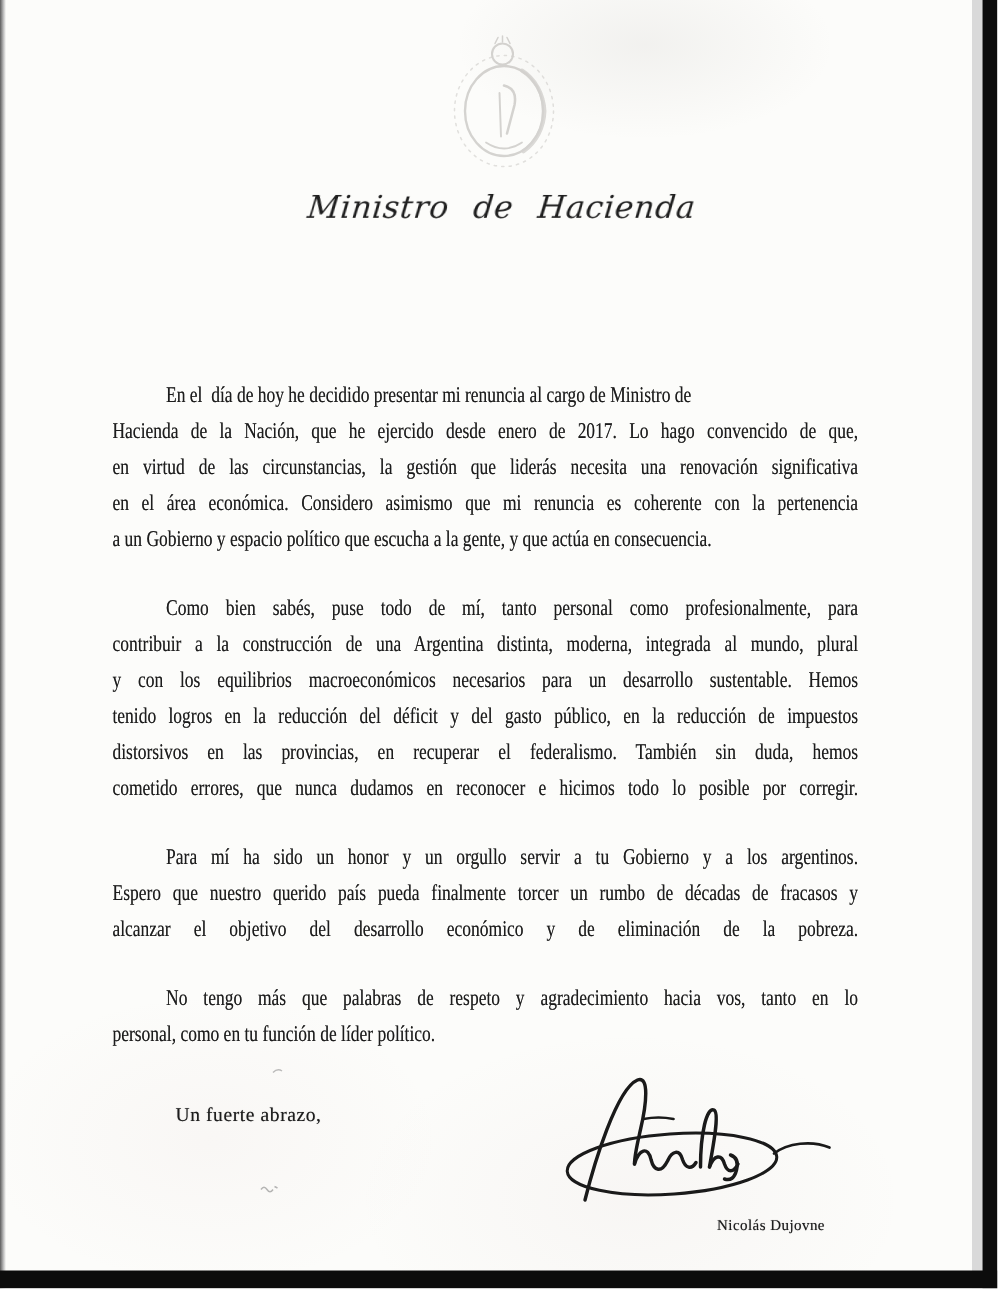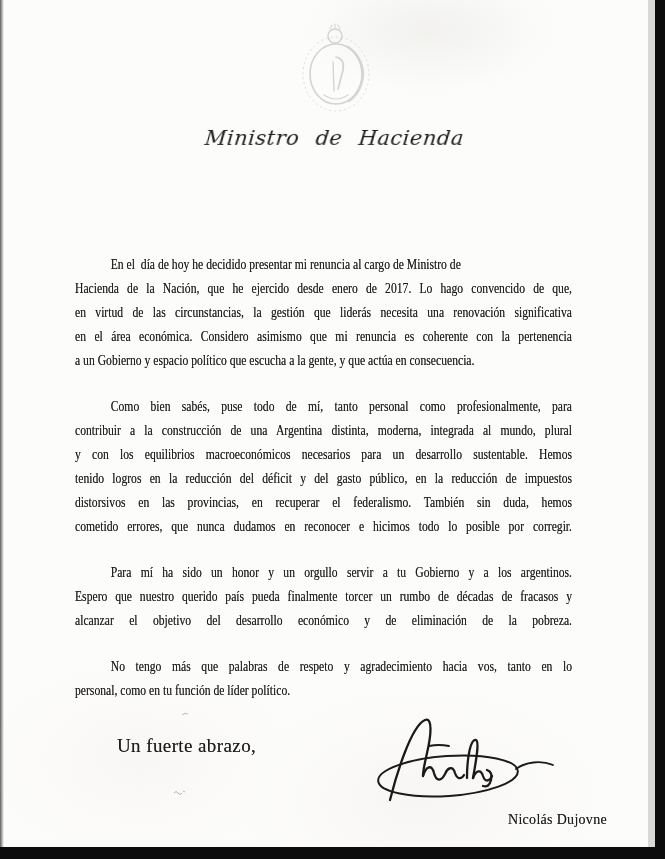--- a/index.html
+++ b/index.html
@@ -47,28 +47,28 @@
     text-shadow:0 0 0.5px rgba(0,0,0,0.55);
     filter:blur(0.2px);
   }
   .para{margin:0 0 22px 0;}
   .line{white-space:pre-wrap;text-align:justify;}
   .line.fill{text-align-last:justify;}
   .line.indent{text-indent:46px;}
 
   .closing{
     position:absolute;left:117px;top:735px;
-    font-size:19px;letter-spacing:0.4px;
+    font-size:13px;letter-spacing:0.4px;
     text-shadow:0 0 0.5px rgba(0,0,0,0.55);
     filter:blur(0.2px);
   }
   .signature{position:absolute;left:363px;top:708px;}
   .signer-name{
-    position:absolute;left:508px;top:812px;
-    font-size:14px;letter-spacing:0.3px;
+    position:absolute;left:478px;top:812px;
+    font-size:10px;letter-spacing:0.3px;
     text-shadow:0 0 0.5px rgba(0,0,0,0.55);
     filter:blur(0.2px);
   }
   .smudge{position:absolute;opacity:0.65;}
 </style>
 </head>
 <body>
 
 <div class="page">
 

